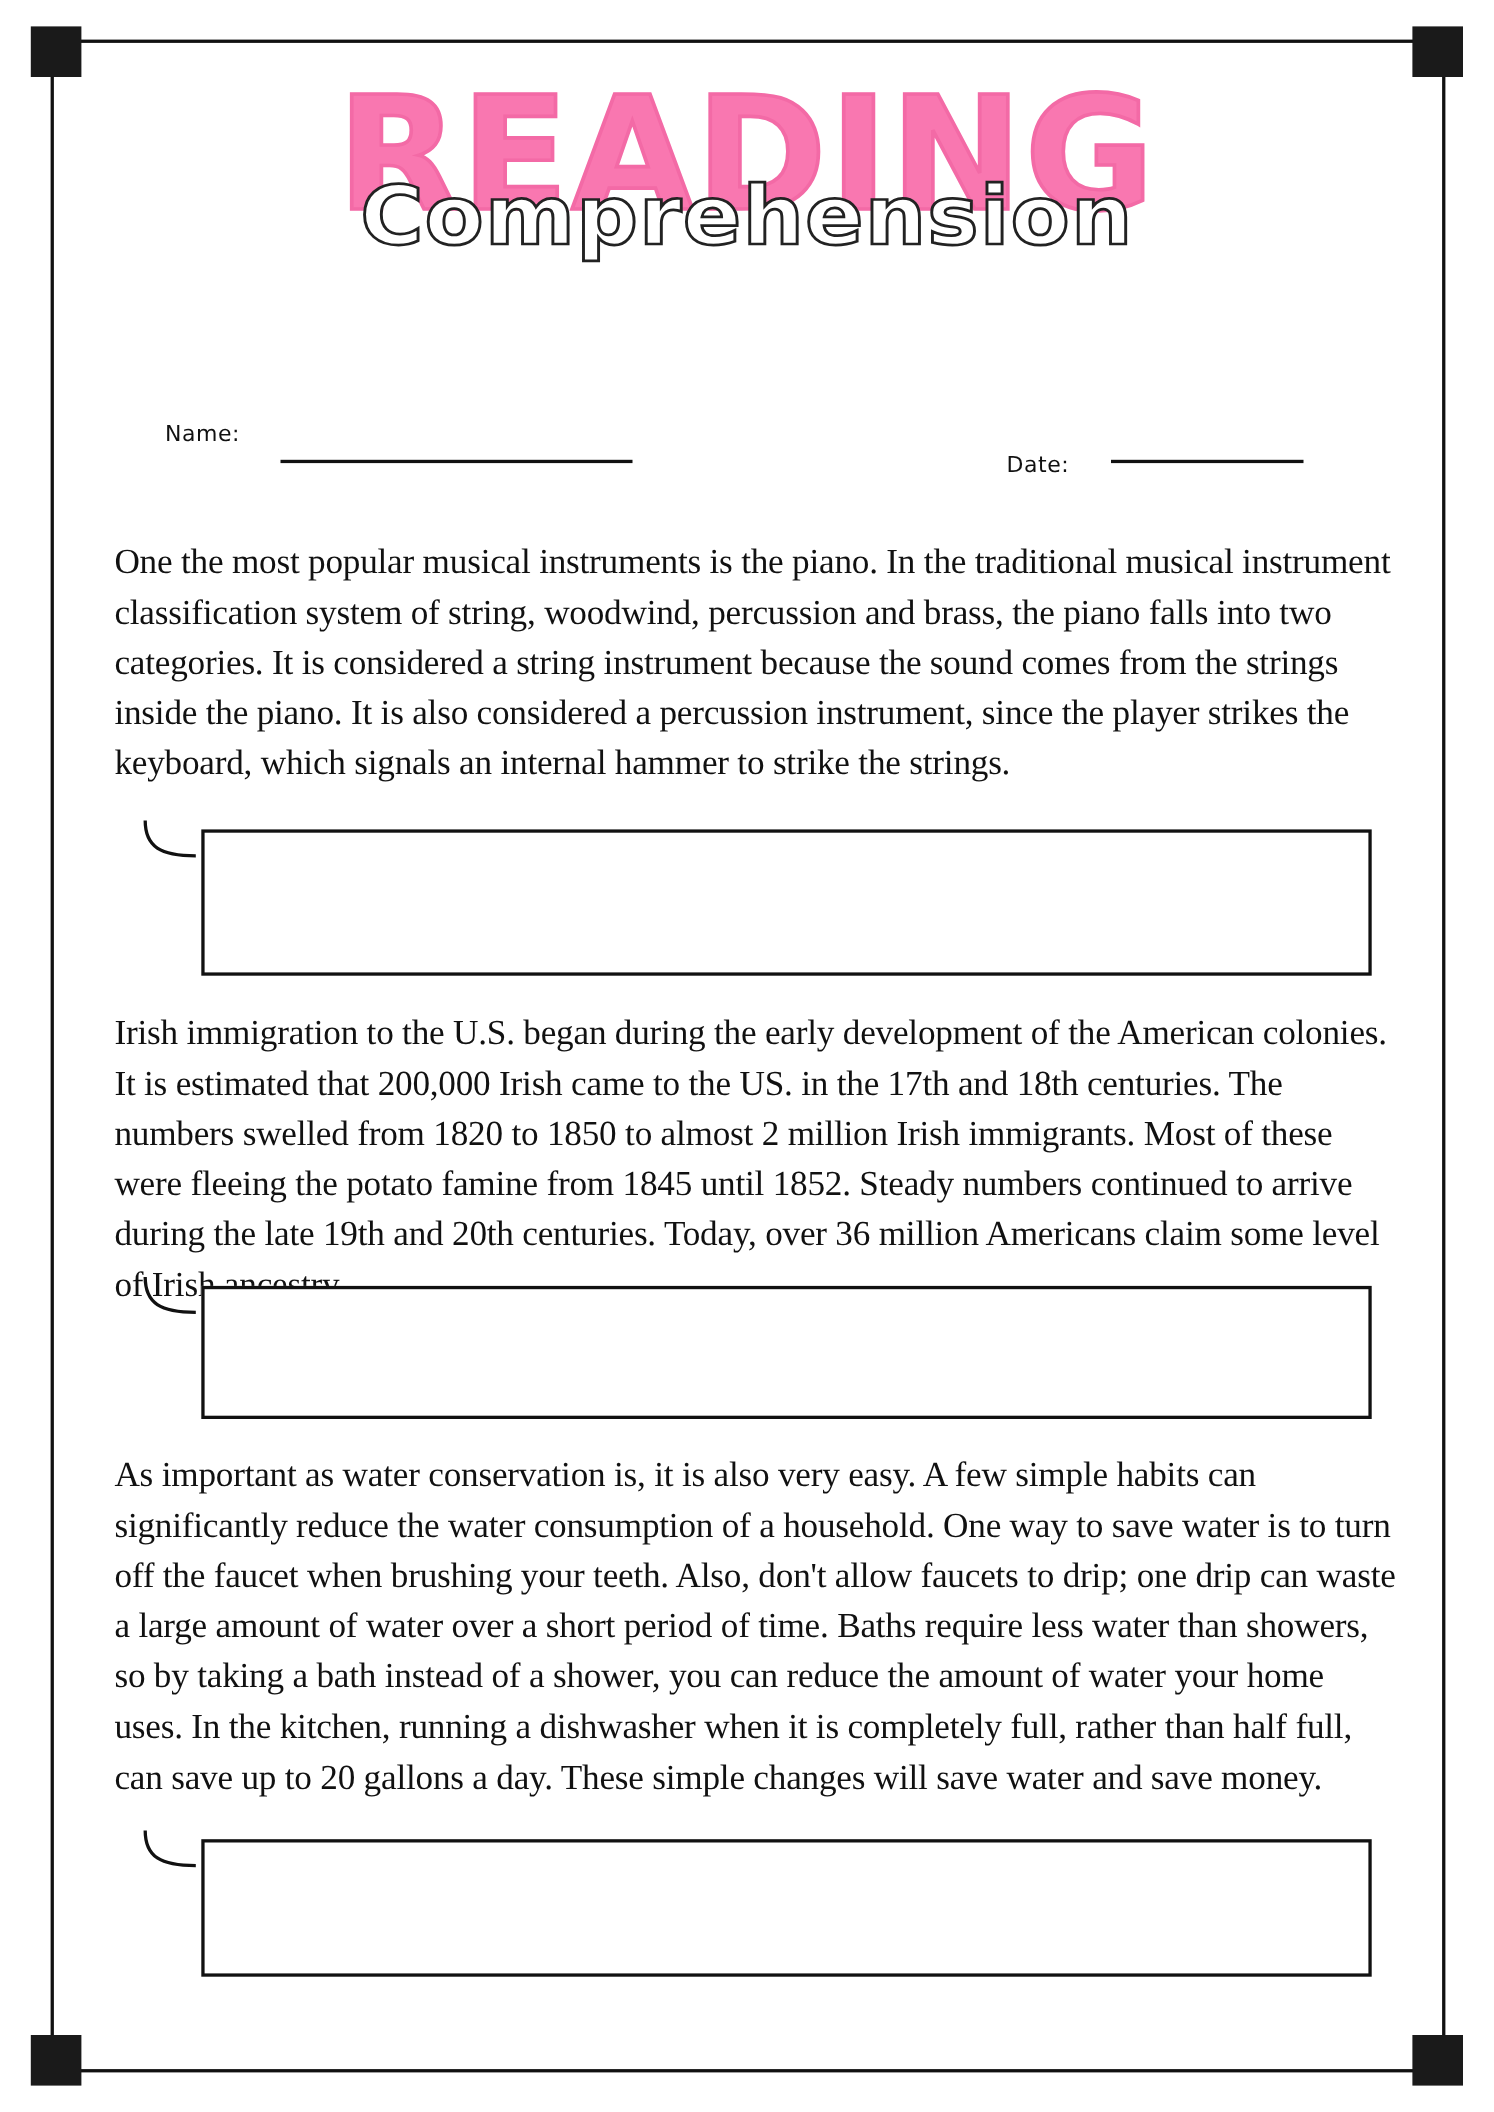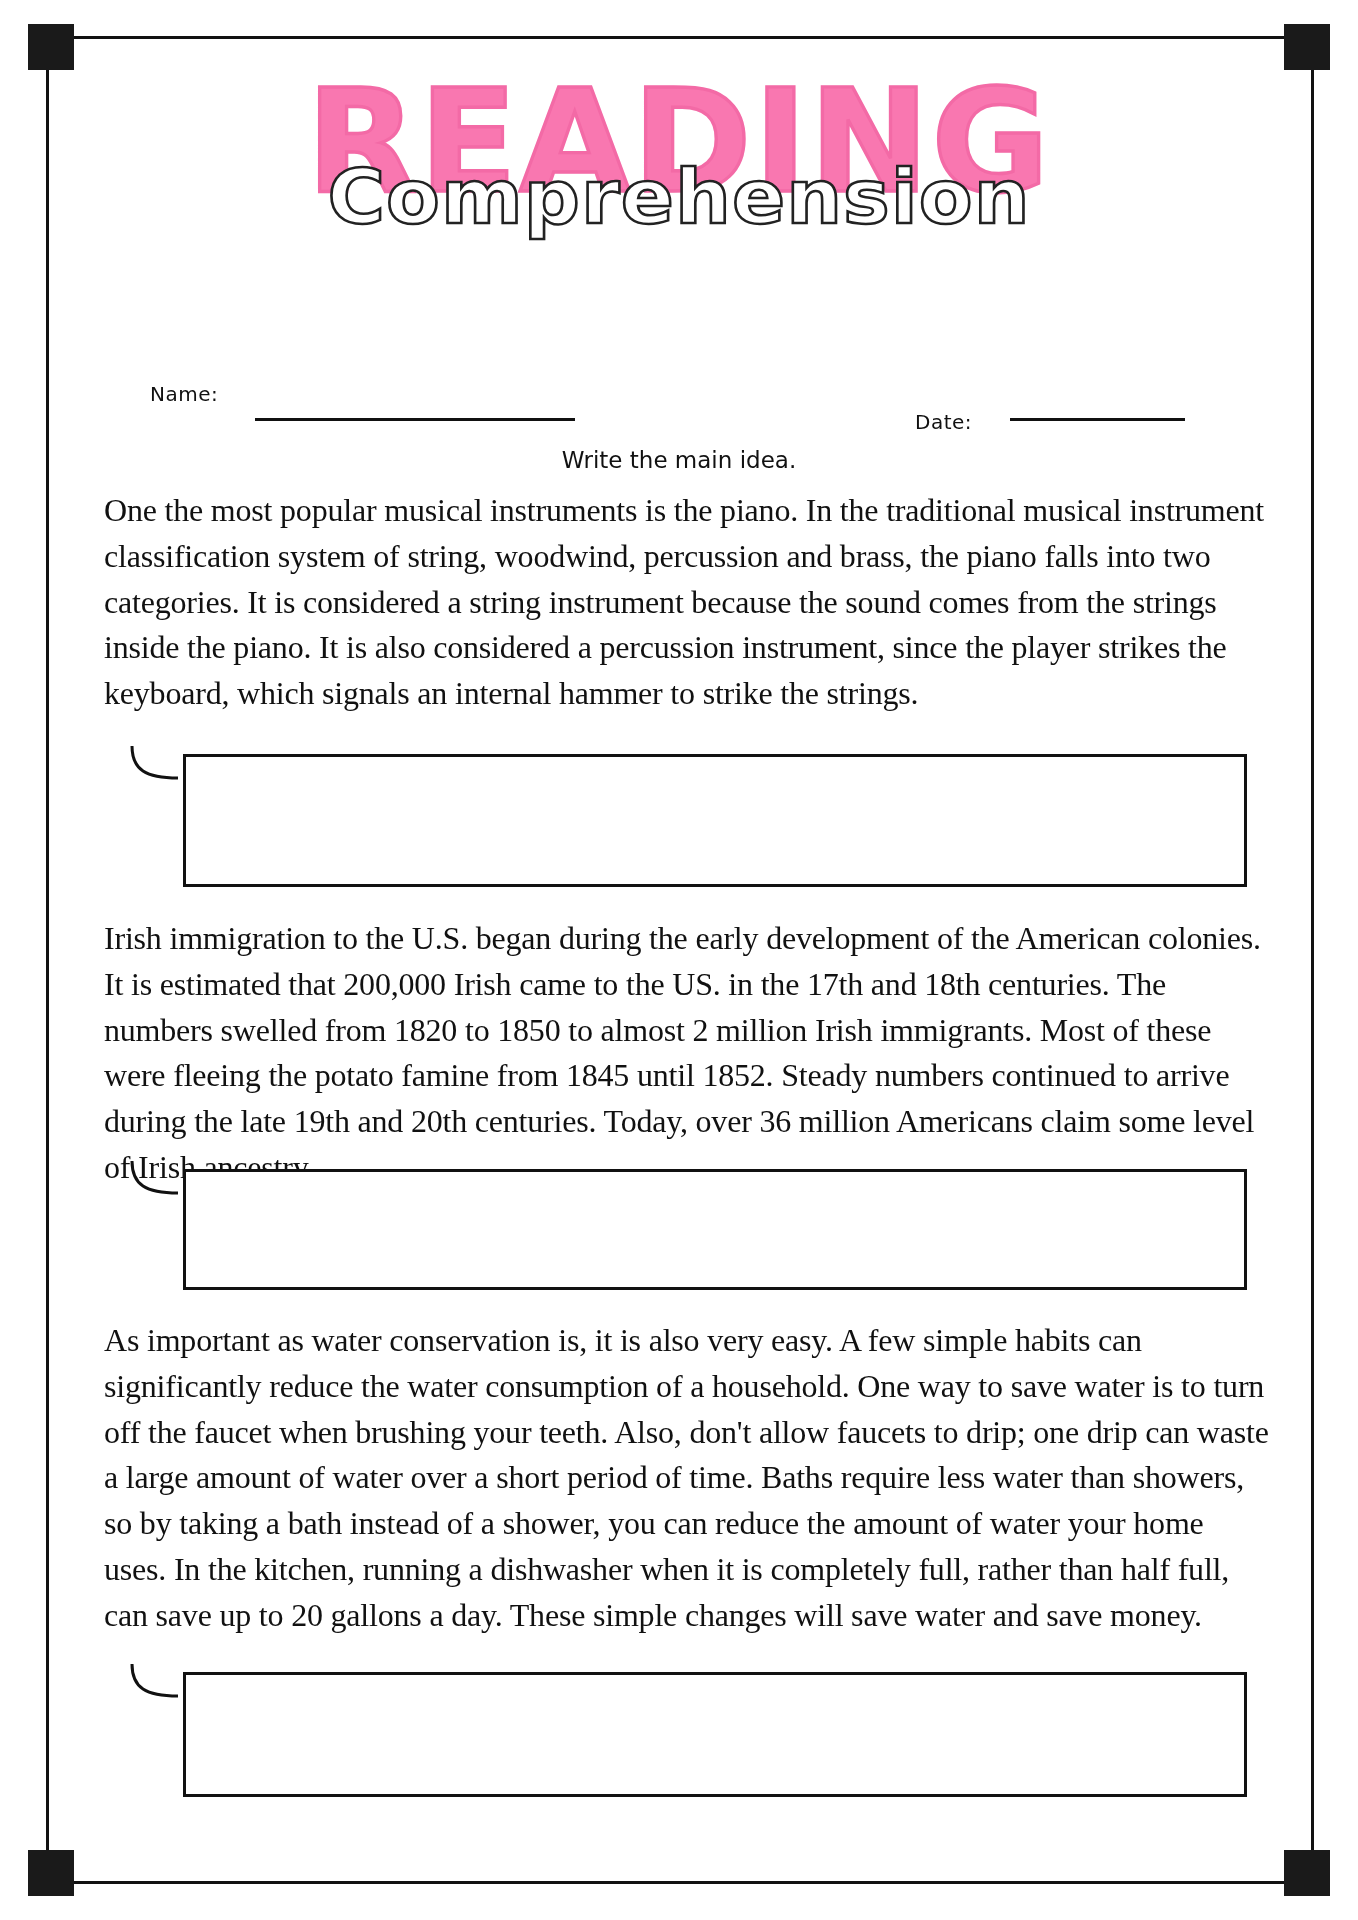--- a/index.html
+++ b/index.html
@@ -176,21 +176,20 @@
     <span class="title-sub">Comprehension</span>
   </div>
 
   <div class="meta-row">
     <span class="meta-label name-label">Name:</span>
     <div class="name-line"></div>
     <span class="meta-label date-label">Date:</span>
     <div class="date-line"></div>
   </div>
 
-  <div class="instruction">Write the main idea.</div>
 
   <div class="passage p1">One the most popular musical instruments is the piano. In the traditional musical instrument classification system of string, woodwind, percussion and brass, the piano falls into two categories. It is considered a string instrument because the sound comes from the strings inside the piano. It is also considered a percussion instrument, since the player strikes the keyboard, which signals an internal hammer to strike the strings.</div>
   <div class="hook h1">
     <svg width="52" height="44" viewBox="0 0 52 44">
         <path d="M4 2 C4 26, 18 34, 50 34" fill="none" stroke="#111111" stroke-width="3"></path>
       </svg>
   </div>
   <div class="answer-box ab1"></div>
 
   <div class="passage p2">Irish immigration to the U.S. began during the early development of the American colonies. It is estimated that 200,000 Irish came to the US. in the 17th and 18th centuries. The numbers swelled from 1820 to 1850 to almost 2 million Irish immigrants. Most of these were fleeing the potato famine from 1845 until 1852. Steady numbers continued to arrive during the late 19th and 20th centuries. Today, over 36 million Americans claim some level of Irish ancestry.</div>

